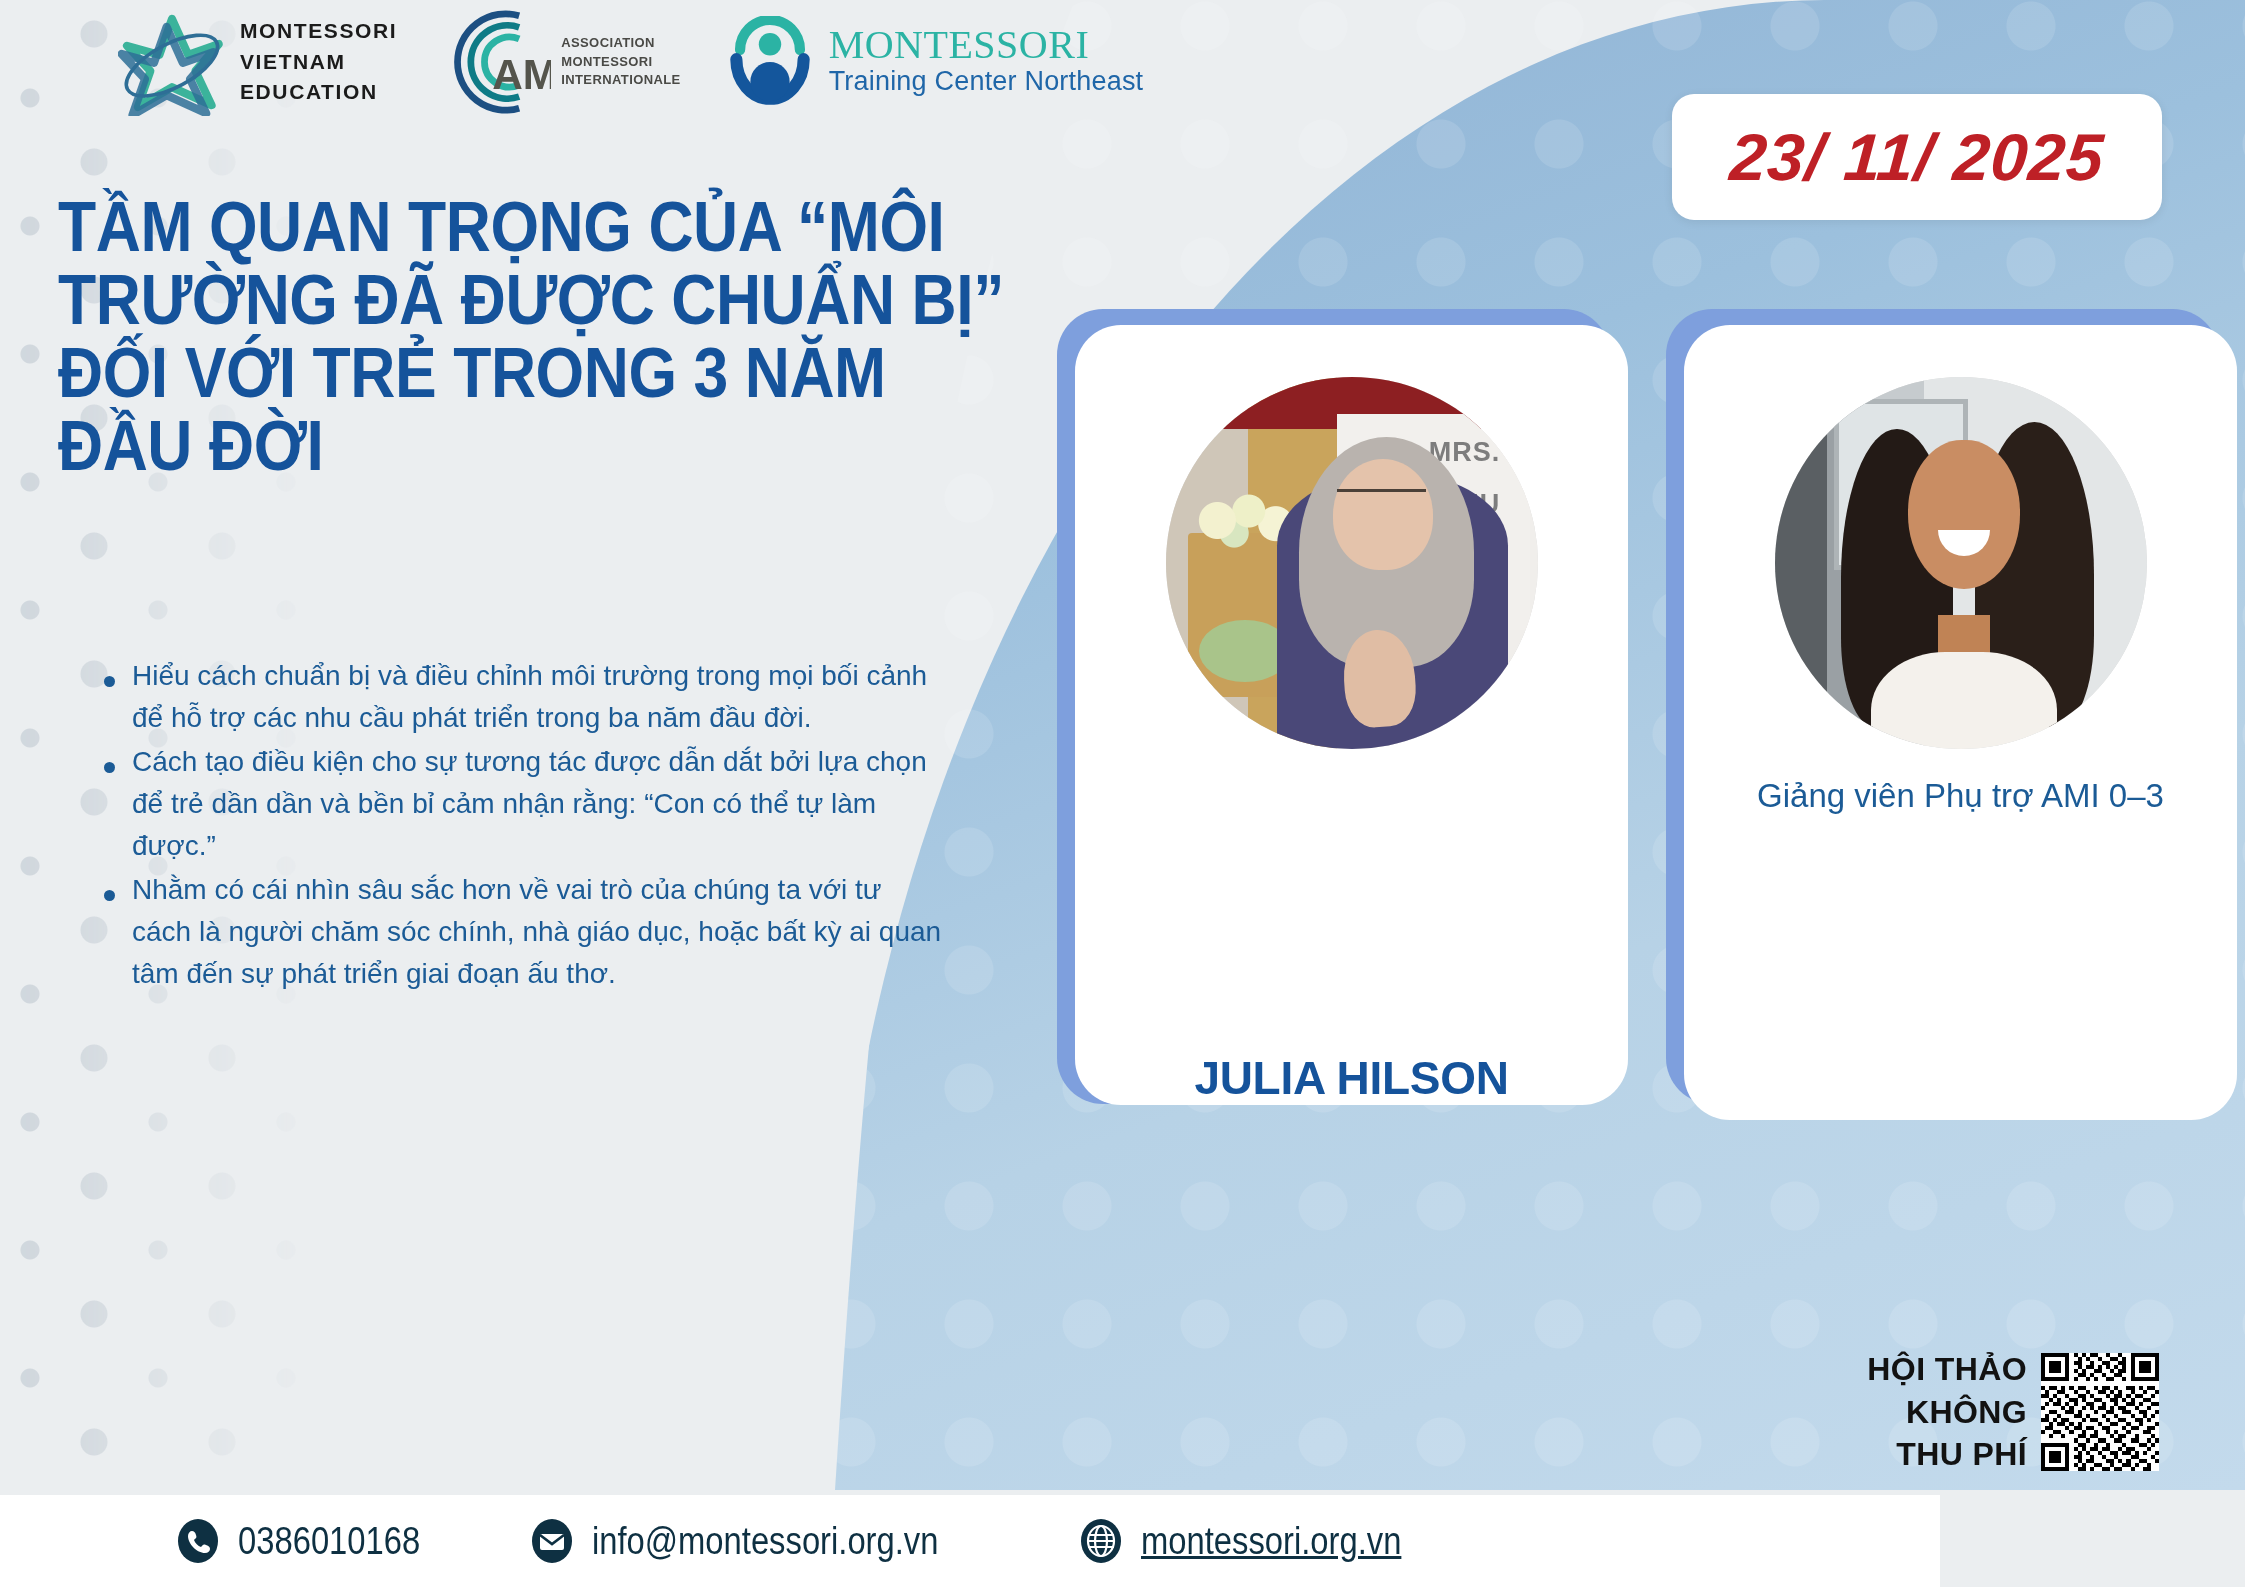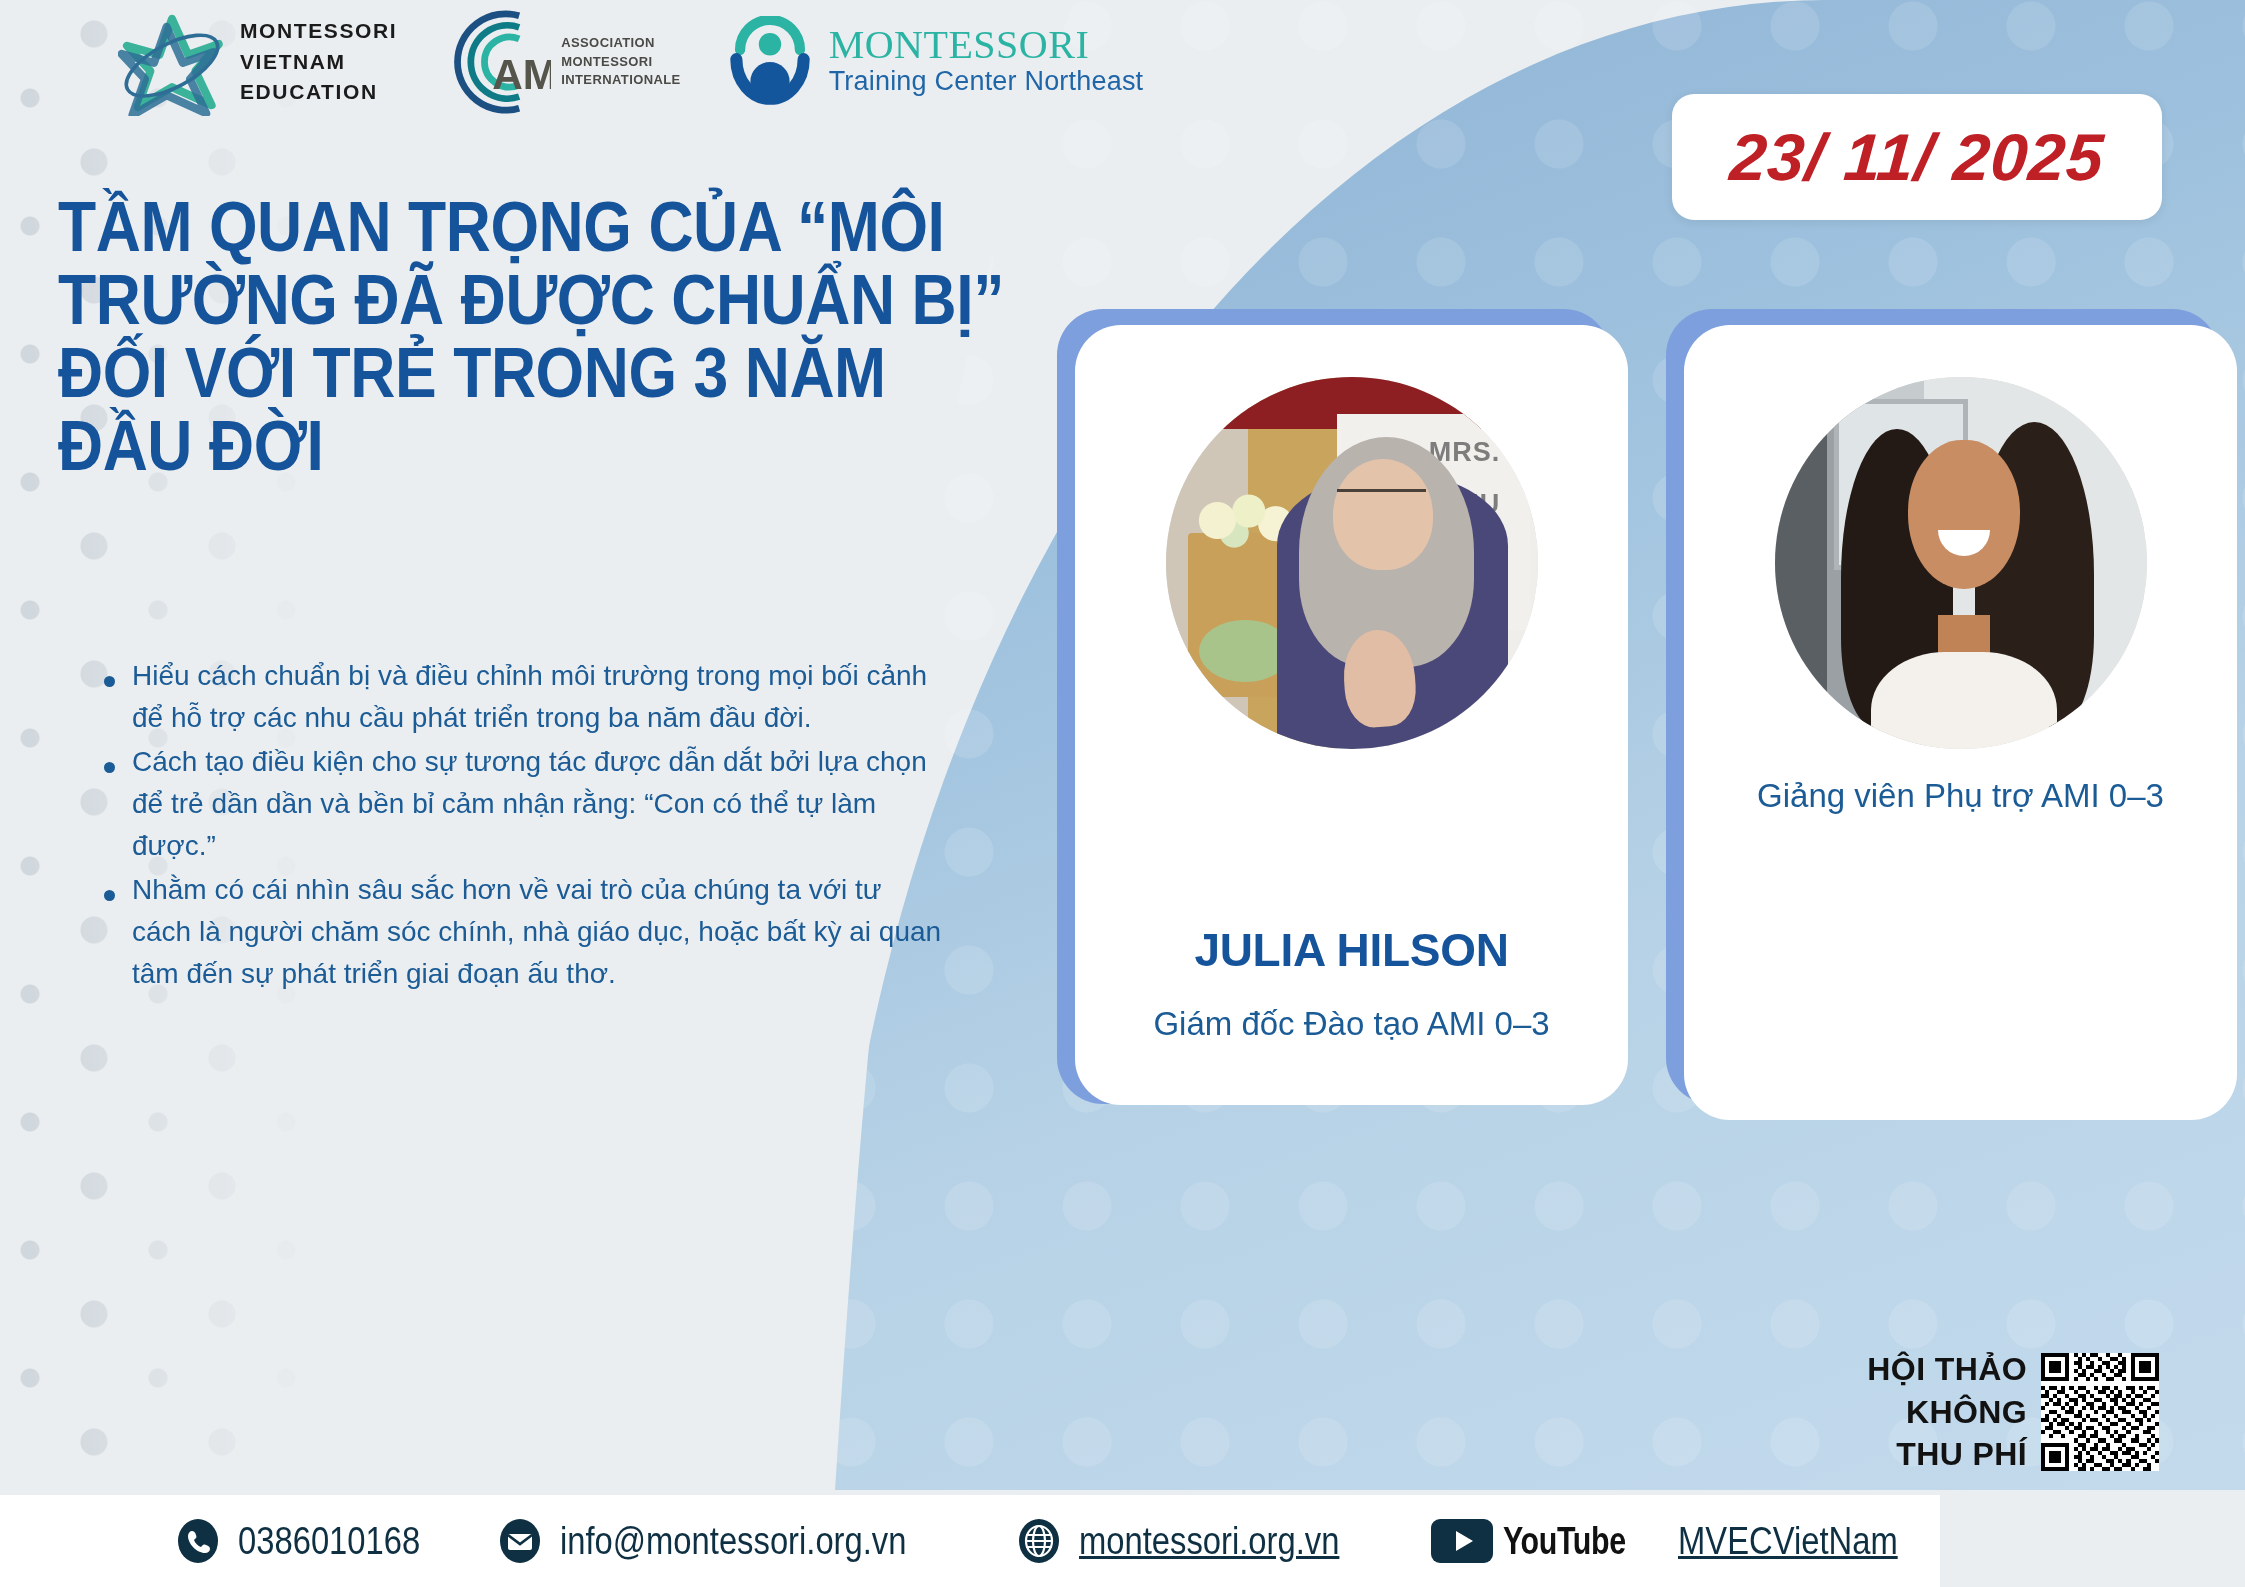--- a/index.html
+++ b/index.html
@@ -264,21 +264,20 @@
             <div class="flowers"></div>
             <div class="plate"></div>
             <div class="person"></div>
             <div class="hair"></div>
             <div class="face"></div>
             <div class="glasses"></div>
             <div class="hands"></div>
           </div>
         </div>
         <div class="c-name">JULIA HILSON</div>
-        <div class="c-role">Giám đốc Đào tạo AMI 0–3</div>
       </div>
     </div>
 
     <div class="card-wrap card2">
       <div class="card-shadow"></div>
       <div class="card tall">
         <div class="photo">
           <div class="ph2">
             <div class="win"></div>
             <div class="hairL"></div>
@@ -375,23 +374,16 @@
         <ellipse cx="23" cy="23" rx="20" ry="22" fill="#0E3042"></ellipse>
         <ellipse cx="23" cy="23" rx="13" ry="15" fill="none" stroke="#fff" stroke-width="2.2"></ellipse>
         <ellipse cx="23" cy="23" rx="6" ry="15" fill="none" stroke="#fff" stroke-width="2.2"></ellipse>
         <path d="M10 17h26M10 23h26M10 29h26" stroke="#fff" stroke-width="2.2"></path>
       </svg>
       <span class="txt u">montessori.org.vn</span>
     </div>
 
     <div class="sp"></div>
 
-    <div class="f-item yt-badge">
-      <div class="yt-play">
-          <i></i>
-        </div>
-      <span class="yt-logo">YouTube</span>
-      <span class="txt u" style="margin-left:12px">MVECVietNam</span>
-    </div>
 
   </div>
 
 </div>
 
 </body></html>

